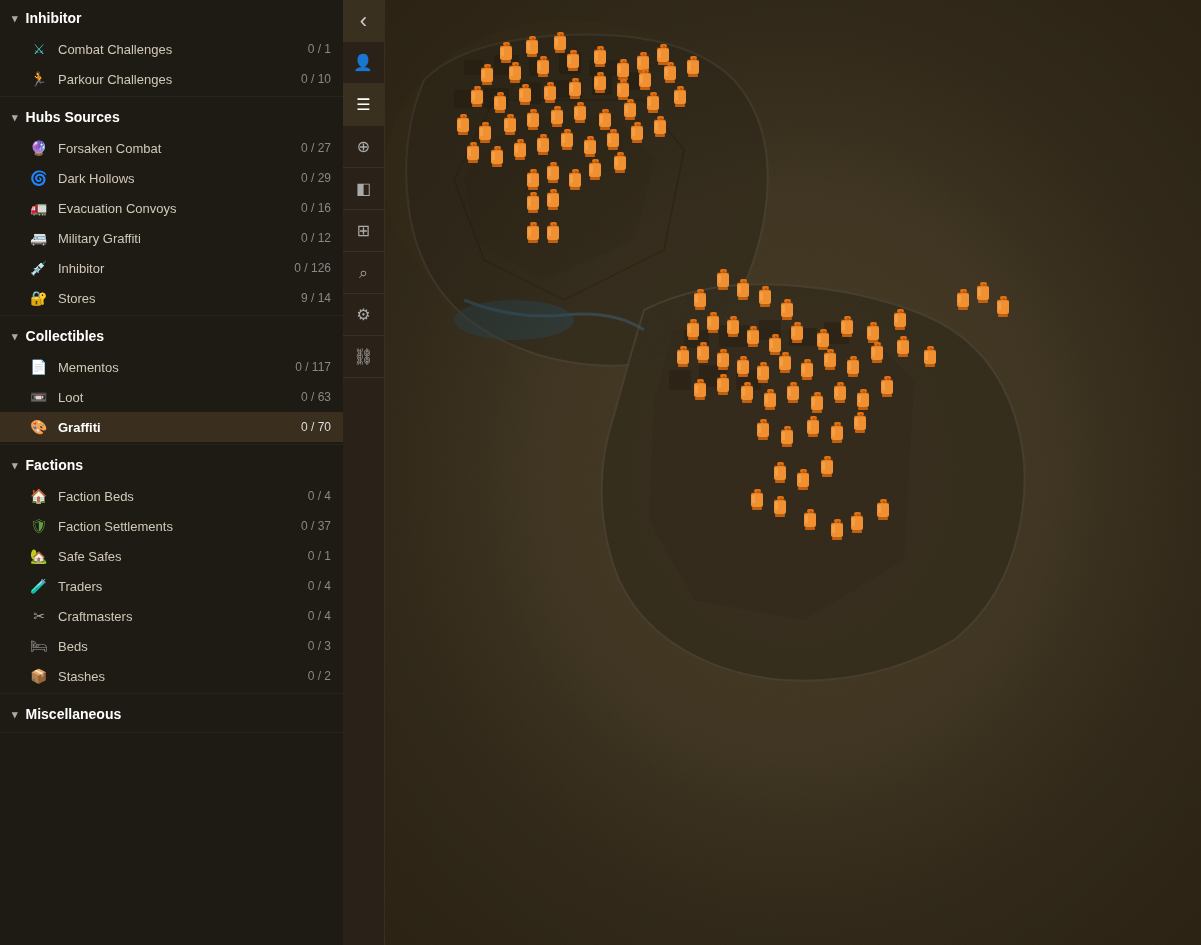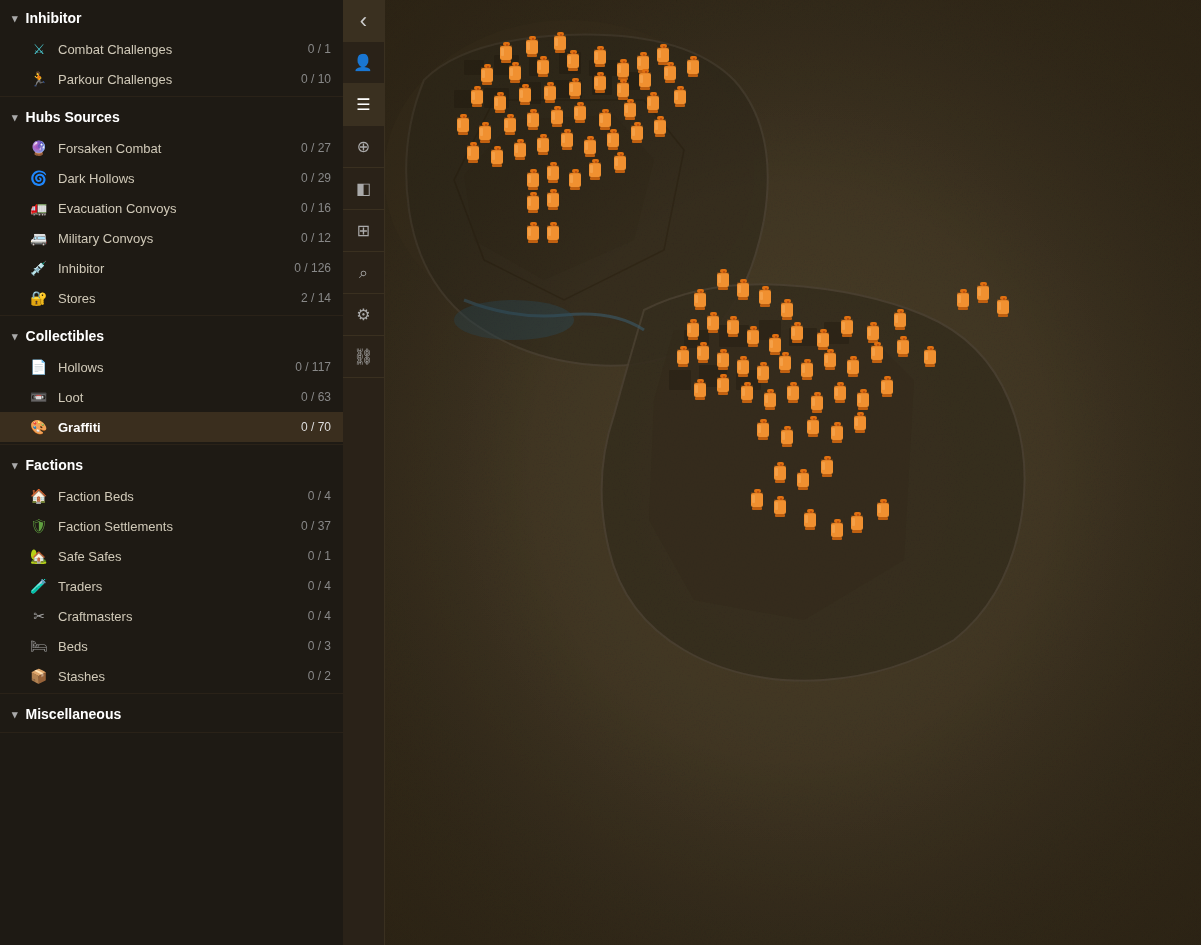--- a/index.html
+++ b/index.html
@@ -170,41 +170,41 @@
       <span class="item-label">Dark Hollows</span>
       <span class="item-count">0 / 29</span>
     </div>
     <div class="sidebar-item">
       <span class="item-icon" style="color: rgb(192, 128, 64);">🚛</span>
       <span class="item-label">Evacuation Convoys</span>
       <span class="item-count">0 / 16</span>
     </div>
     <div class="sidebar-item">
       <span class="item-icon" style="color: rgb(192, 128, 64);">🚐</span>
-      <span class="item-label">Military Convoys</span>
+      <span class="item-label">Military Graffiti</span>
       <span class="item-count">0 / 12</span>
     </div>
     <div class="sidebar-item">
       <span class="item-icon" style="color: rgb(192, 64, 192);">💉</span>
       <span class="item-label">Inhibitor</span>
       <span class="item-count">0 / 126</span>
     </div>
     <div class="sidebar-item">
       <span class="item-icon" style="color: rgb(208, 160, 64);">🔐</span>
       <span class="item-label">Stores</span>
-      <span class="item-count">2 / 14</span>
+      <span class="item-count">9 / 14</span>
     </div>
     <div class="divider"></div>
     <div class="section-header">
       <span class="arrow">▾</span>
       <span>Collectibles</span>
     </div>
     <div class="sidebar-item">
       <span class="item-icon" style="color: rgb(192, 160, 96);">📄</span>
-      <span class="item-label">Hollows</span>
+      <span class="item-label">Mementos</span>
       <span class="item-count">0 / 117</span>
     </div>
     <div class="sidebar-item">
       <span class="item-icon" style="color: rgb(192, 160, 96);">📼</span>
       <span class="item-label">Loot</span>
       <span class="item-count">0 / 63</span>
     </div>
     <div class="sidebar-item active">
       <span class="item-icon" style="color: rgb(224, 112, 16);">🎨</span>
       <span class="item-label">Graffiti</span>

